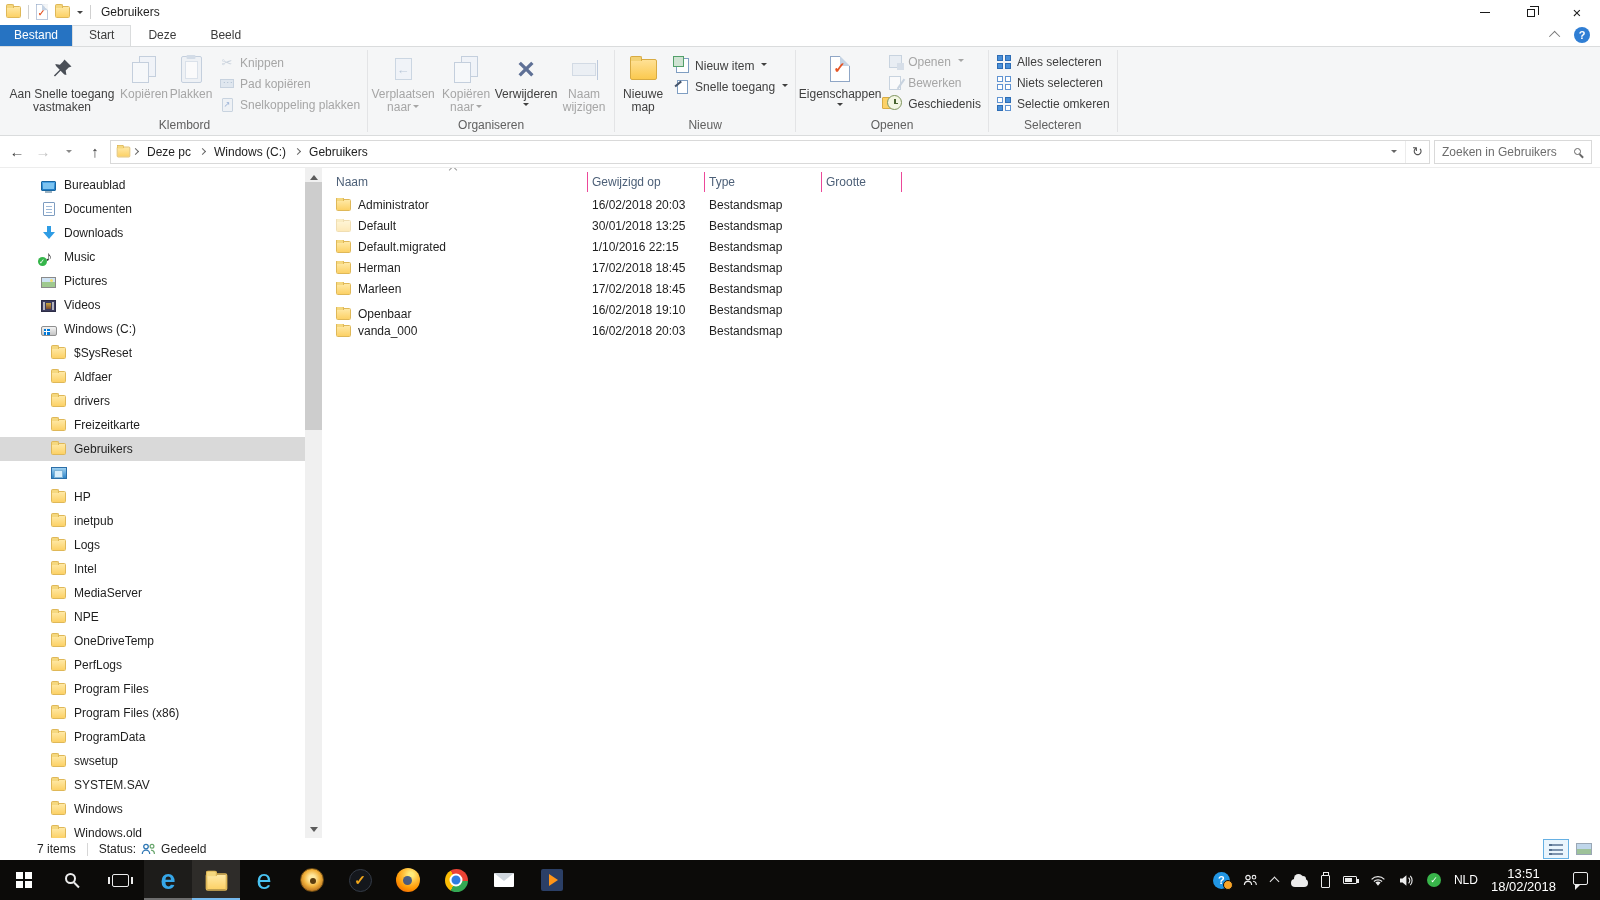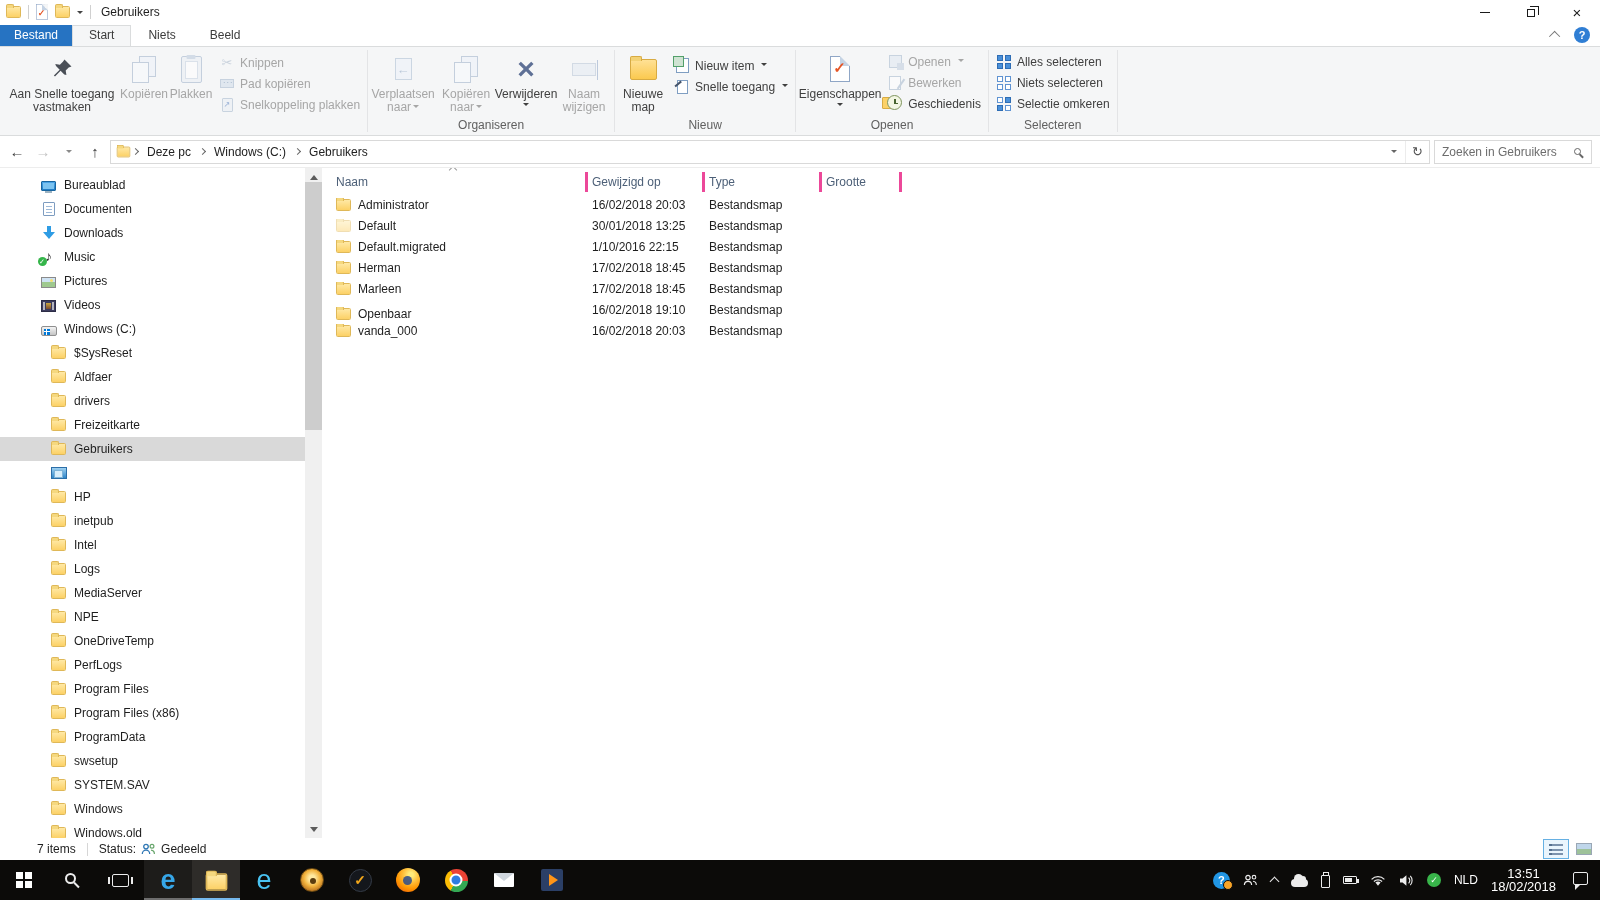--- a/index.html
+++ b/index.html
@@ -150,21 +150,21 @@
   .side-scroll { width:17px; background:#f0f0f0; position:relative; flex:none; }
   .ss-arrow { position:absolute; left:0; width:17px; height:17px; display:flex; align-items:center; justify-content:center; }
   .ss-up { top:0; } .ss-down { bottom:0; }
   .tri-up { width:0; height:0; border:4px solid transparent; border-bottom:5px solid #5c5c5c; margin-top:-3px; }
   .tri-down { width:0; height:0; border:4px solid transparent; border-top:5px solid #5c5c5c; margin-bottom:-3px; }
   .ss-thumb { position:absolute; left:0; top:14px; width:17px; height:248px; background:#cdcdcd; }
 
   
   .filearea { flex:1; padding-left:10px; position:relative; overflow:hidden; }
   .fl-header { display:flex; height:24px; align-items:center; color:#4d6078; position:relative; margin-top:2px; }
-  .fl-col { height:20px; display:flex; align-items:center; border-right:3px solid #ec4899; padding-left:4px; position:relative; }
+  .fl-col { height:20px; display:flex; align-items:center; border-right:1px solid #ec4899; padding-left:4px; position:relative; }
   .sort-caret { position:absolute; top:-5px; left:118px; width:6px; height:6px; border-left:1.5px solid #9a9a9a; border-top:1.5px solid #9a9a9a; transform:rotate(45deg); }
   .fl-row { display:flex; height:21px; align-items:center; }
   .fl-cell { display:flex; align-items:center; padding-left:4px; overflow:hidden; white-space:nowrap; }
   .fl-cell .ic-folder { margin-right:7px; flex:none; }
 
   
   .statusbar { height:22px; display:flex; align-items:center; padding-left:13px; gap:11px; background:#fff; position:relative;margin-left:24px; }
   .st-sep { width:1px; height:13px; background:#d6d6d6; }
   .st-status { display:flex; align-items:center; gap:5px; }
   .view-toggles { position:absolute; right:3px; top:0; height:22px; display:flex; align-items:center; gap:2px; }
@@ -251,21 +251,21 @@
       <div class="wc wc-restore">
           <i></i>
         </div>
       <div class="wc wc-close">×</div>
     </div>
   </div>
 
   <div class="tabsrow">
     <div class="tab file">Bestand</div>
     <div class="tab active">Start</div>
-    <div class="tab">Niets</div>
+    <div class="tab">Deze</div>
     <div class="tab">Beeld</div>
     <div class="tabs-right">
       <span class="rib-collapse"></span>
       <span class="help-circle">?</span>
     </div>
   </div>
 
   <div class="ribbon">
     <div class="rgroup">
       <div class="rg-content">
@@ -301,20 +301,21 @@
             <span>Pad kopiëren</span>
           </div>
           <div class="rb-small disabled">
             <span class="sic">
                 <span class="ic-shortcut"></span>
               </span>
             <span>Snelkoppeling plakken</span>
           </div>
         </div>
       </div>
+      <div class="rg-label">Klembord</div>
     </div>
     <div class="rsep"></div>
 
     <div class="rgroup">
       <div class="rg-content">
         <div class="rb-big disabled" style="width:66px">
           <span class="ric">
               <span class="ic-page">
                 <i class="arr">←</i>
               </span>
@@ -566,27 +567,27 @@
         <div class="side-item child">
           <span class="sic-box">
             <span class="ic-folder"></span>
           </span>
           <span class="side-label">inetpub</span>
         </div>
         <div class="side-item child">
           <span class="sic-box">
             <span class="ic-folder"></span>
           </span>
+          <span class="side-label">Logs</span>
+        </div>
+        <div class="side-item child">
+          <span class="sic-box">
+            <span class="ic-folder"></span>
+          </span>
           <span class="side-label">Intel</span>
-        </div>
-        <div class="side-item child">
-          <span class="sic-box">
-            <span class="ic-folder"></span>
-          </span>
-          <span class="side-label">Logs</span>
         </div>
         <div class="side-item child">
           <span class="sic-box">
             <span class="ic-folder"></span>
           </span>
           <span class="side-label">MediaServer</span>
         </div>
         <div class="side-item child">
           <span class="sic-box">
             <span class="ic-folder"></span>

